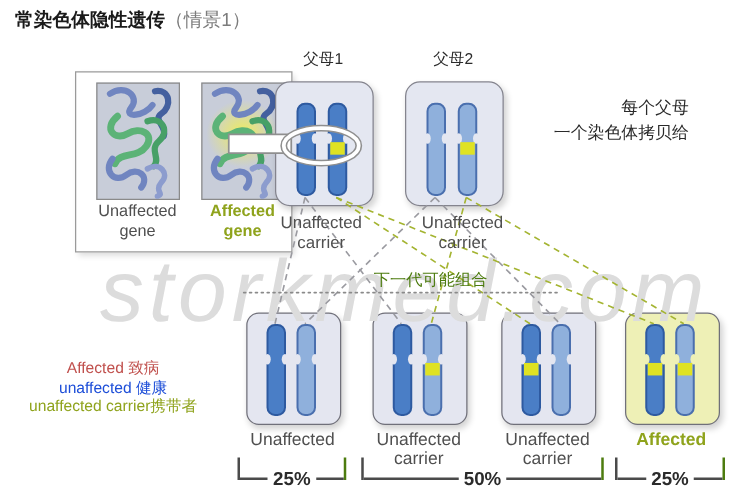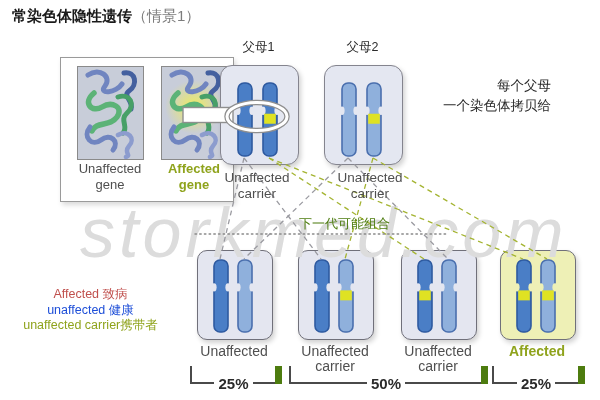--- a/index.html
+++ b/index.html
@@ -35,21 +35,21 @@
                color:#4f4f4f;z-index:6;}
   .right-note{left:443px;top:76px;font-size:13.5px;line-height:19.5px;color:#2a2a2a;z-index:6;text-align:right;}
   .nextgen{left:299px;top:215px;font-size:13px;color:#4d7c0f;z-index:6;}
 
   .legend{left:3px;top:287px;width:175px;text-align:center;font-size:12.5px;
           line-height:15.5px;z-index:6;}
 
   .overlay{left:0;top:0;z-index:4;pointer-events:none;}
 
   .bracket{top:366px;height:18px;display:flex;align-items:flex-end;z-index:6;
-           border-left:2px solid #4a4a4a;border-right:7px solid #4d7c0f;}
+           border-left:2px solid #4a4a4a;border-right:2px solid #4d7c0f;}
   .b-line{flex:1;border-bottom:2px solid #4a4a4a;height:0;}
   .pct{font-size:15px;font-weight:bold;color:#2b2b2b;padding:0 4px;transform:translateY(8px);}
   .olive{font-weight:bold;}
 </style>
 </head>
 <body>
 
 <div class="stage">
 
   <div class="abs title">

